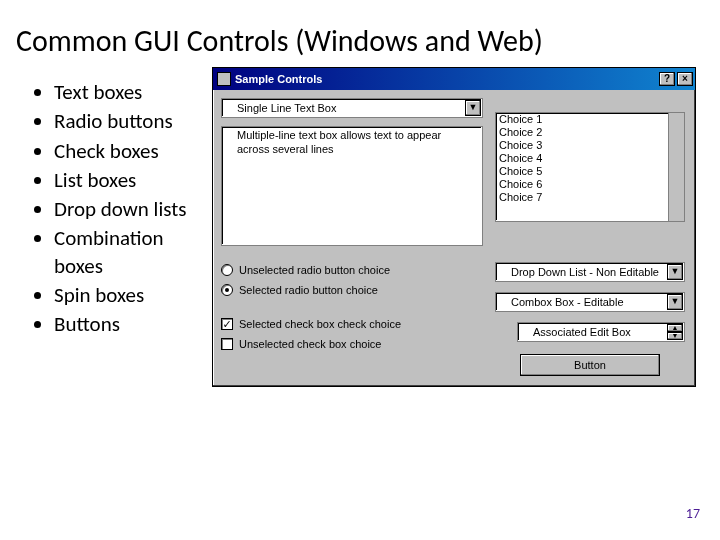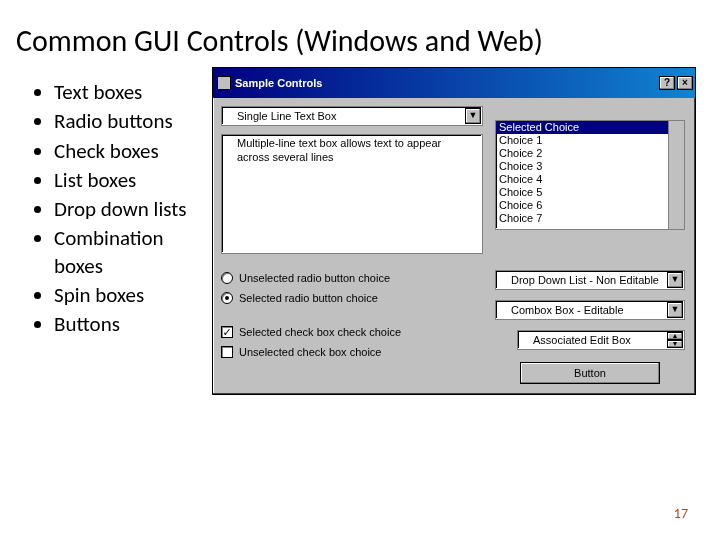--- a/index.html
+++ b/index.html
@@ -32,21 +32,21 @@
   
   .win {
     width:484px;
     font-family: "MS Sans Serif", Tahoma, Arial, sans-serif;
     font-size:11px;
     background:#c0c0c0;
     border:1px solid #000;
     box-shadow: inset -1px -1px 0 #404040, inset 1px 1px 0 #fff;
   }
   .titlebar {
-    height:30px;
+    height:22px;
     background:linear-gradient(to right,#000080,#1084d0);
     color:#fff;
     display:flex; align-items:center;
     padding:0 2px 0 4px;
     font-weight:bold;
   }
   .titlebar .icon { width:14px; height:14px; background:#c0c0c0; margin-right:4px; border:1px solid #000; }
   .titlebar .spacer { flex:1; }
   .titlebar .btn {
     width:16px; height:14px; background:#c0c0c0;
@@ -105,21 +105,21 @@
   .listbox .item { padding:0 3px; height:13px; line-height:13px; }
   .listbox .item.sel { background:#000080; color:#fff; }
   .listbox .scroll {
     position:absolute; right:0; top:0; bottom:0; width:16px;
     background:#c0c0c0; border-left:1px solid #808080;
   }
   .spin { position:relative; height:20px;margin-left:22px; }
   .spin .arrows { position:absolute; right:1px; top:1px; width:16px; display:flex; flex-direction:column;}
   .spin .arrows div { height:8px; background:#c0c0c0; border:1px solid #000; box-shadow: inset -1px -1px 0 #808080, inset 1px 1px 0 #fff; font-size:7px; text-align:center; line-height:5px;}
   .button-main { height:22px; width:140px; margin:2px auto 0 auto; text-align:center; line-height:20px; }
-  .pagenum { position:absolute; right:32px; bottom:18px; color:#c2410c; font-size:14px; }
+  .pagenum { position:absolute; right:20px; bottom:18px; color:#4c1d95; font-size:14px; }
 </style>
 </head>
 <body>
 
 <div class="slide-title">Common GUI Controls (Windows and Web)</div>
 
 <div class="cols">
   <div class="bullets">
     <ul id="bullet-ul">
         <li>Text boxes</li>
@@ -166,21 +166,20 @@
         </div>
         <div class="check-row">
           <div class="check"></div>
           <span>Unselected check box choice</span>
         </div>
       </div>
 
       <div class="right-col">
         <div class="listbox">
           <div id="listbox-items">
-              <div class="item sel">Selected Choice</div>
               <div class="item">Choice 1</div>
               <div class="item">Choice 2</div>
               <div class="item">Choice 3</div>
               <div class="item">Choice 4</div>
               <div class="item">Choice 5</div>
               <div class="item">Choice 6</div>
               <div class="item">Choice 7</div>
             </div>
           <div class="scroll"></div>
         </div>

